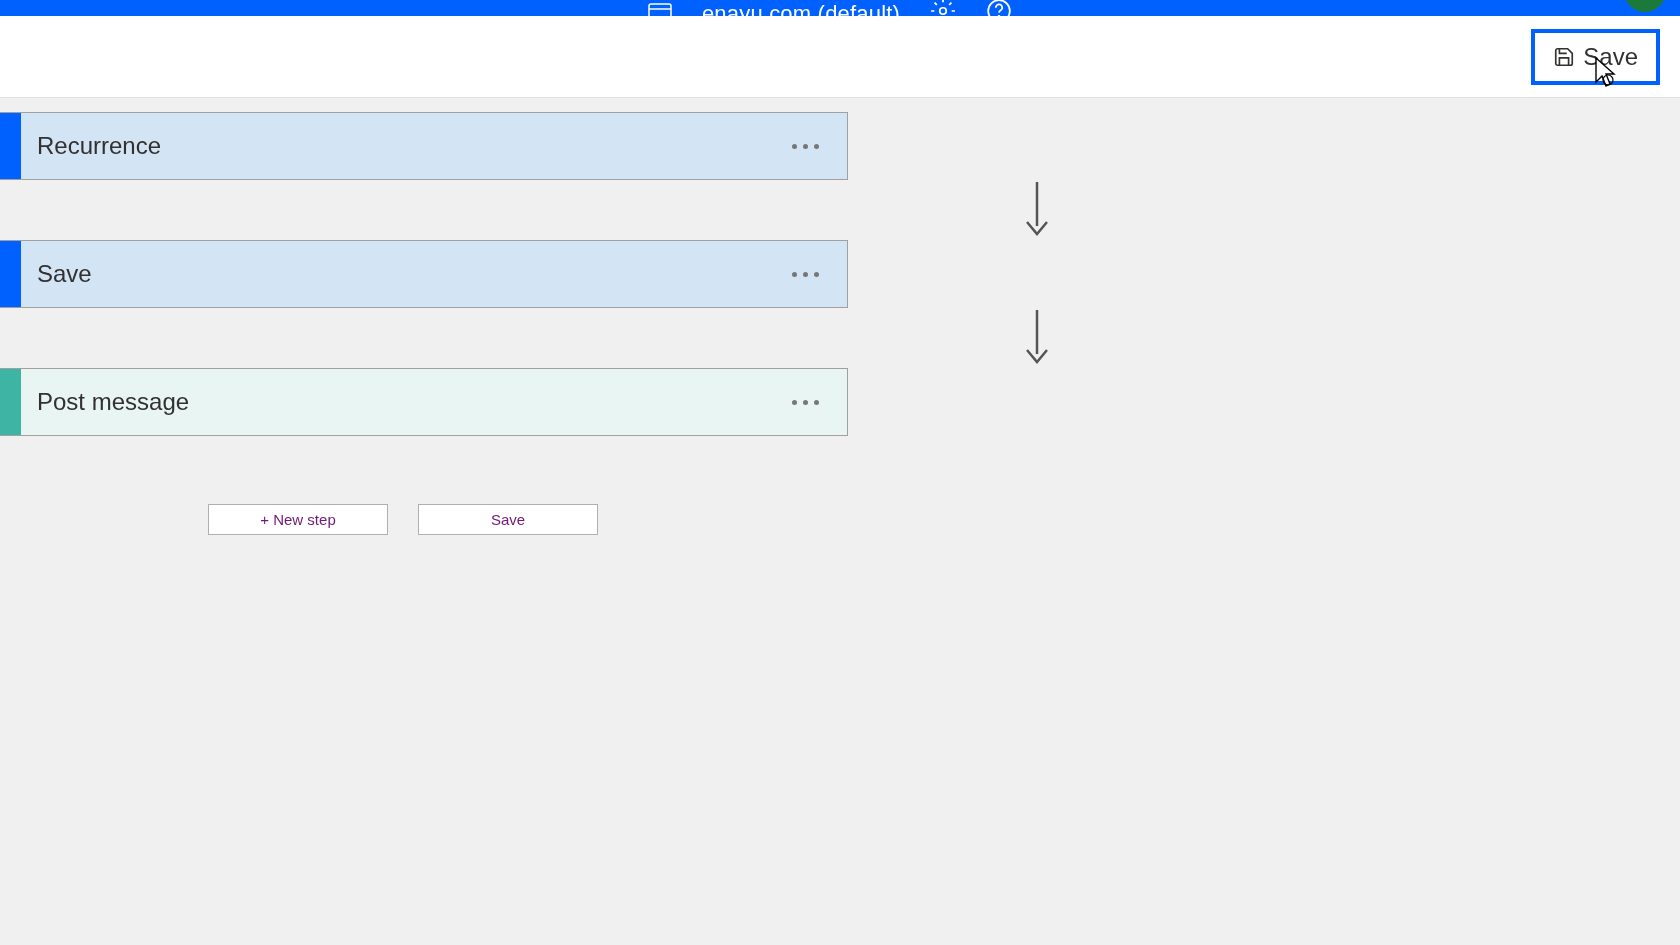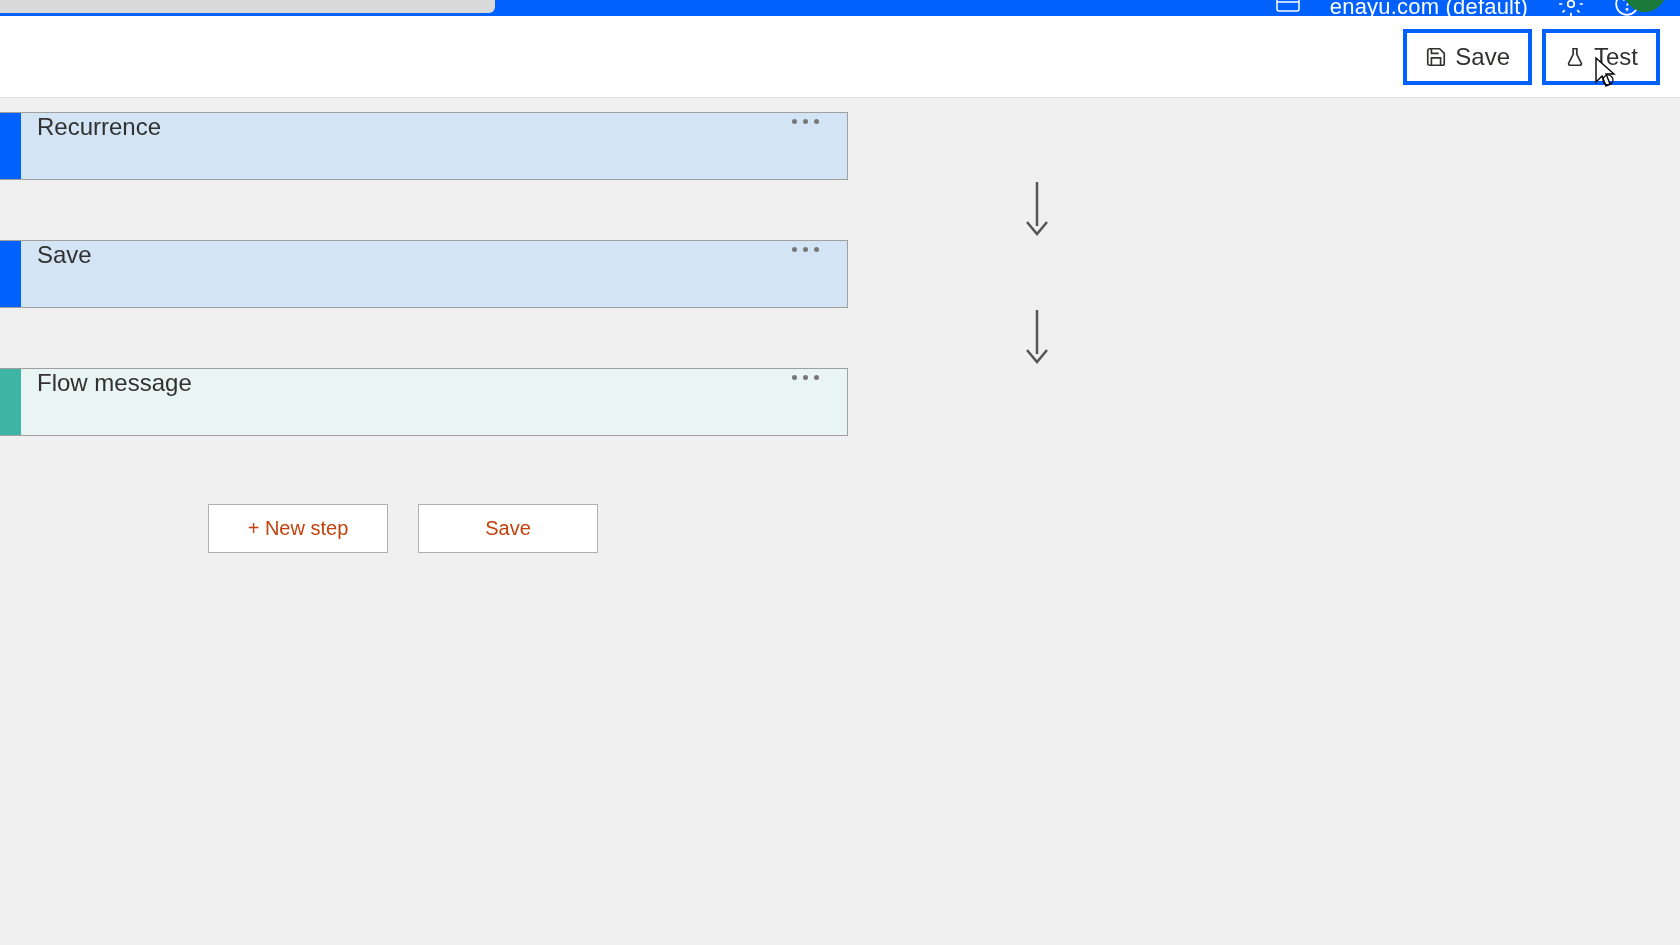--- a/index.html
+++ b/index.html
@@ -11,20 +11,21 @@
       overflow: hidden;
     }
     .top-bar {
       height: 16px;
       background: #0061FF;
       display: flex;
       align-items: center;
       justify-content: space-between;
       padding: 0 40px 2px 20px;
       color: white;
+      flex-direction: column;
     }
     .search-box {
       background: #d9d9d9;
       width: 495px;
       height: 14px;
       margin-left: -20px;
       margin-top: -2px;
       border-radius: 0 0 6px 0;
     }
     .top-right {
@@ -93,20 +94,21 @@
       width: 22px;
       height: 100%;
       flex-shrink: 0;
     }
     .accent.blue { background: #0061FF; }
     .accent.teal { background: #3eb5a4; }
     .step-body {
       flex: 1;
       height: 100%;
       display: flex;
+      align-items: center;
       justify-content: space-between;
       padding: 0 22px 0 16px;
     }
     .step-body.light-blue { background: #d3e4f5; }
     .step-body.light-teal { background: #e8f5f2; }
     .step-title {
       font-size: 24px;
       color: #323130;
     }
     .more-dots {
@@ -132,25 +134,25 @@
       width: 30px;
       height: 56px;
     }
     .bottom-buttons {
       display: flex;
       gap: 30px;
       margin-top: 68px;
       margin-left: 208px;
     }
     .bottom-btn {
-      padding: 12px 26px;
-      font-size: 20px;
+      padding: 6px 26px;
+      font-size: 15px;
       background: white;
       border: 1px solid #b0b0b0;
-      color: #c2410c;
+      color: #701a75;
       cursor: pointer;
       min-width: 180px;
       text-align: center;
     }
     .cursor-pointer {
       position: absolute;
       top: 56px;
       left: 1590px;
       width: 28px;
       height: 34px;
@@ -193,28 +195,20 @@
       <svg viewBox="0 0 24 24" fill="none" stroke="#323130" stroke-width="1.8">
         <path d="M19 21H5a2 2 0 01-2-2V5a2 2 0 012-2h11l5 5v11a2 2 0 01-2 2z"></path>
         <polyline points="17 21 17 13 7 13 7 21"></polyline>
         <polyline points="7 3 7 8 15 8"></polyline>
       </svg>
     </span>
     <span>Save</span>
   </button>
 
 
-  <button class="action-btn highlighted">
-    <span class="icon-svg">
-      <svg viewBox="0 0 24 24" fill="none" stroke="#323130" stroke-width="1.8">
-        <path d="M9 3h6M10 3v6l-5 10a2 2 0 002 2h10a2 2 0 002-2l-5-10V3"></path>
-      </svg>
-    </span>
-    <span>Test</span>
-  </button>
 </div>
 
 <div class="cursor-pointer">
   <svg viewBox="0 0 28 34">
     <path d="M6 2 L6 26 L12 20 L16 30 L20 28 L16 18 L24 18 Z" fill="white" stroke="black" stroke-width="1.4"></path>
     <circle cx="18" cy="24" r="5" fill="none" stroke="black" stroke-width="1.2"></circle>
   </svg>
 </div>
 
 <div class="canvas">
@@ -255,21 +249,21 @@
   <div class="arrow-connector">
     <svg viewBox="0 0 30 56">
       <line x1="15" y1="0" x2="15" y2="44" stroke="#555" stroke-width="2.5"></line>
       <polyline points="5,40 15,52 25,40" fill="none" stroke="#555" stroke-width="2.5"></polyline>
     </svg>
   </div>
 
   <div class="flow-step">
     <div class="accent teal"></div>
     <div class="step-body light-teal">
-      <span class="step-title">Flow message</span>
+      <span class="step-title">Post message</span>
       <div class="more-dots">
           <span></span>
           <span></span>
           <span></span>
         </div>
     </div>
   </div>
 
   <div class="bottom-buttons">
     <button class="bottom-btn">+ New step</button>

